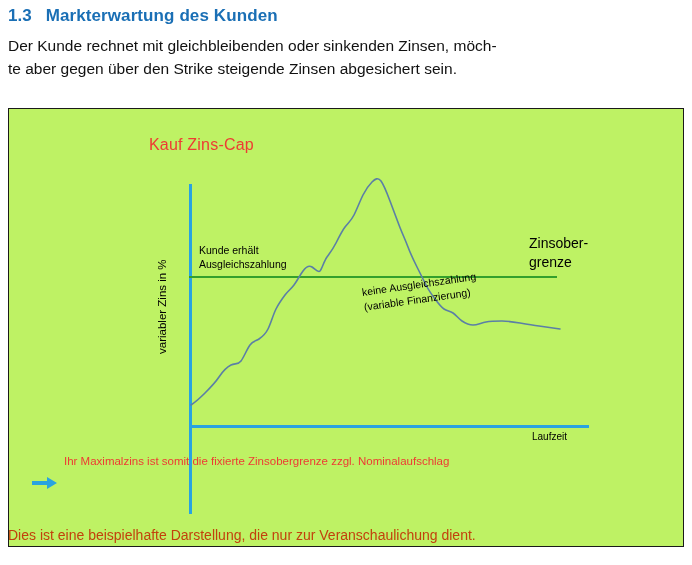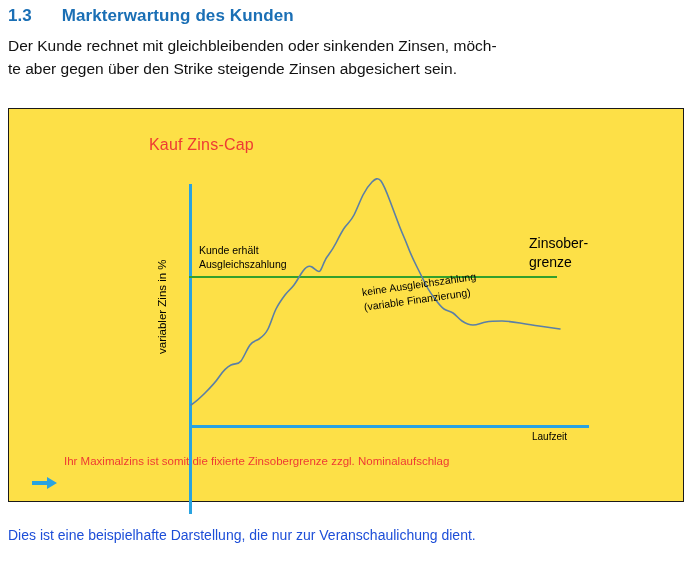--- a/index.html
+++ b/index.html
@@ -30,43 +30,42 @@
   .heading .num {
     font-size: 17px;
     font-weight: bold;
     color: #1a6fb5;
   }
   .heading .title {
     font-size: 17px;
     font-weight: bold;
     color: #1a6fb5;
     letter-spacing: 0.1px;
-    margin-left: 16px;
   }
   .intro {
     position: absolute;
     left: 8px;
     top: 34px;
     width: 672px;
     font-size: 15.5px;
     line-height: 1.5;
     color: #111111;
   }
   .intro .line2 {
     display: block;
   }
   .figure-box {
     position: absolute;
     left: 8px;
     top: 108px;
     width: 676px;
-    height: 394px;
+    height: 439px;
     border: 1px solid #1a1a1a;
     box-sizing: border-box;
-    background: #fde047;
+    background: #bef264;
   }
   .chart-title {
     position: absolute;
     left: 140px;
     top: 27px;
     font-size: 16px;
     color: #ee3b33;
     letter-spacing: 0.2px;
   }
   
@@ -160,21 +159,21 @@
     left: 22px;
     top: 366px;
     width: 28px;
     height: 16px;
   }
   .caption {
     position: absolute;
     left: 8px;
     top: 527px;
     font-size: 14px;
-    color: #1d4ed8;
+    color: #c2410c;
   }
 </style>
 </head>
 <body>
 
 <div class="page">
 
   <div class="heading">
     <span class="num">1.3</span>
     <span class="title">Markterwartung des Kunden</span>

